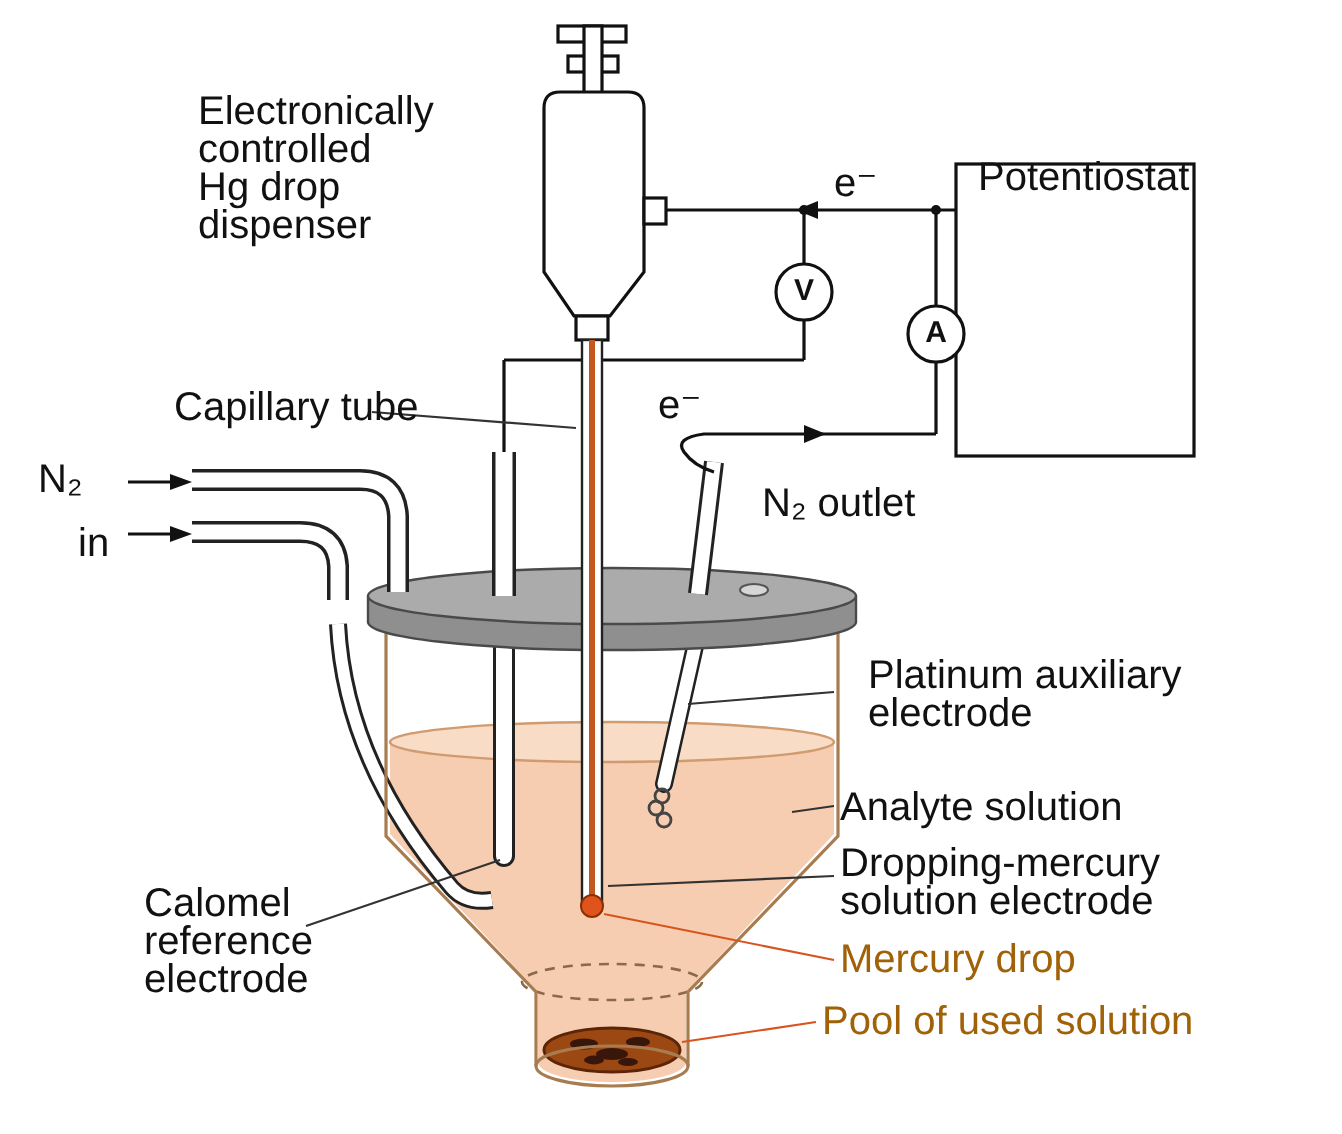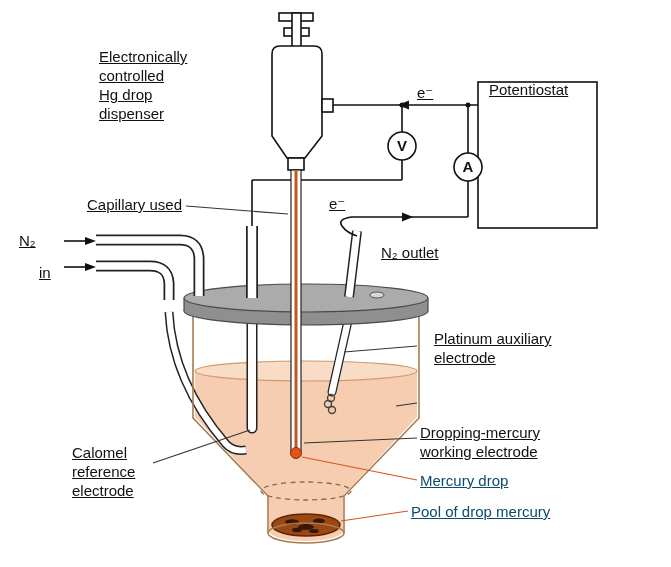--- a/index.html
+++ b/index.html
@@ -1,20 +1,20 @@
 <!DOCTYPE html>
 <html><head>
 <meta charset="utf-8">
 <style>
   html,body{margin:0;padding:0;background:#fff;}
   .stage{position:relative;width:671px;height:567px;background:#ffffff;overflow:hidden;
          font-family:"Liberation Sans","DejaVu Sans",sans-serif;}
   .stage svg{position:absolute;left:0;top:0;}
-  .lbl{position:absolute;font-size:15px;line-height:19px;color:#111;white-space:pre-line;text-decoration:underline;}
-  .orange{color:#0c4a6e;}
+  .lbl{position:absolute;font-size:20px;line-height:19px;color:#111;white-space:pre-line;}
+  .orange{color:#a16207;}
   .meter-letter{position:absolute;transform:translate(-50%,-52%);font-size:15px;font-weight:bold;color:#111;}
 </style>
 </head>
 <body>
 
 <div class="stage">
 
 <svg width="671" height="567" viewBox="0 0 671 567">
 
   <g>
@@ -124,43 +124,44 @@
     <line x1="417" y1="480" x2="302" y2="457" stroke="#d9531e"></line>
     <line x1="408" y1="511" x2="341" y2="521" stroke="#d9531e"></line>
   </g>
 </svg>
 
 <div class="lbl" style="left:99px;top:47px;">Electronically
 controlled
 Hg drop
 dispenser</div>
 
-<div class="lbl" style="left:87px;top:195px;">Capillary used</div>
+<div class="lbl" style="left:87px;top:195px;">Capillary tube</div>
 
 <div class="lbl" style="left:19px;top:231px;">N₂</div>
 <div class="lbl" style="left:39px;top:263px;">in</div>
 
 <div class="lbl" style="left:381px;top:243px;text-align:right;">N₂ outlet</div>
 
 <div class="lbl" style="left:489px;top:80px;">Potentiostat</div>
 
 <div class="lbl" style="left:417px;top:83px;">e⁻</div>
 <div class="lbl" style="left:329px;top:194px;">e⁻</div>
 
 <div class="meter-letter" style="left:402px;top:146px;">V</div>
 <div class="meter-letter" style="left:468px;top:167px;">A</div>
 
 <div class="lbl" style="left:420px;top:329px;padding-left:14px;">Platinum auxiliary
 electrode</div>
 
+<div class="lbl" style="left:420px;top:395px;">Analyte solution</div>
 
 <div class="lbl" style="left:420px;top:423px;">Dropping-mercury
-working electrode</div>
+solution electrode</div>
 
 <div class="lbl orange" style="left:420px;top:471px;">Mercury drop</div>
 
-<div class="lbl orange" style="left:411px;top:502px;">Pool of drop mercury</div>
+<div class="lbl orange" style="left:411px;top:502px;">Pool of used solution</div>
 
 <div class="lbl" style="left:72px;top:443px;">Calomel
 reference
 electrode</div>
 
 </div>
 
 </body></html>

